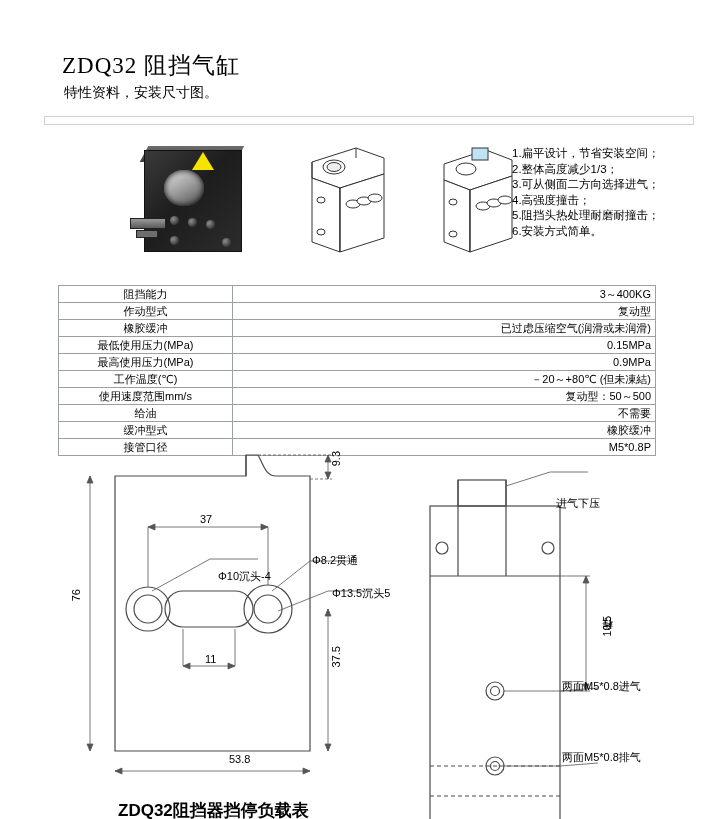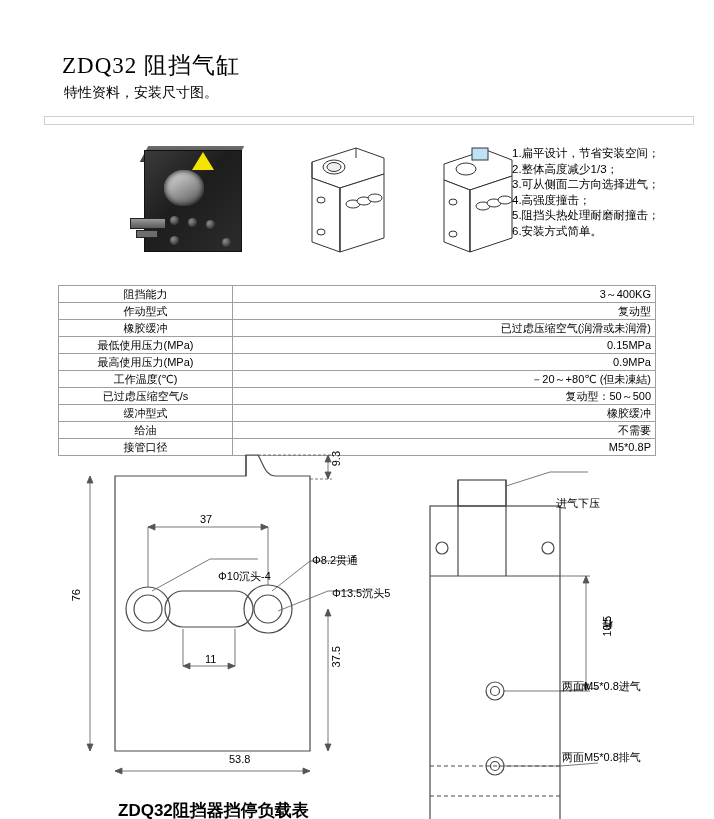--- a/index.html
+++ b/index.html
@@ -195,30 +195,30 @@
       </tr>
       <tr>
         <td class="k">最高使用压力(MPa)</td>
         <td class="v">0.9MPa</td>
       </tr>
       <tr>
         <td class="k">工作温度(℃)</td>
         <td class="v">－20～+80℃ (但未凍結)</td>
       </tr>
       <tr>
-        <td class="k">已过虑压缩空气/s</td>
+        <td class="k">使用速度范围mm/s</td>
         <td class="v">复动型：50～500</td>
+      </tr>
+      <tr>
+        <td class="k">给油</td>
+        <td class="v">不需要</td>
       </tr>
       <tr>
         <td class="k">缓冲型式</td>
         <td class="v">橡胶缓冲</td>
-      </tr>
-      <tr>
-        <td class="k">给油</td>
-        <td class="v">不需要</td>
       </tr>
       <tr>
         <td class="k">接管口径</td>
         <td class="v">M5*0.8P</td>
       </tr>
     </tbody>
   </table>
 
   <div class="draw">
 

